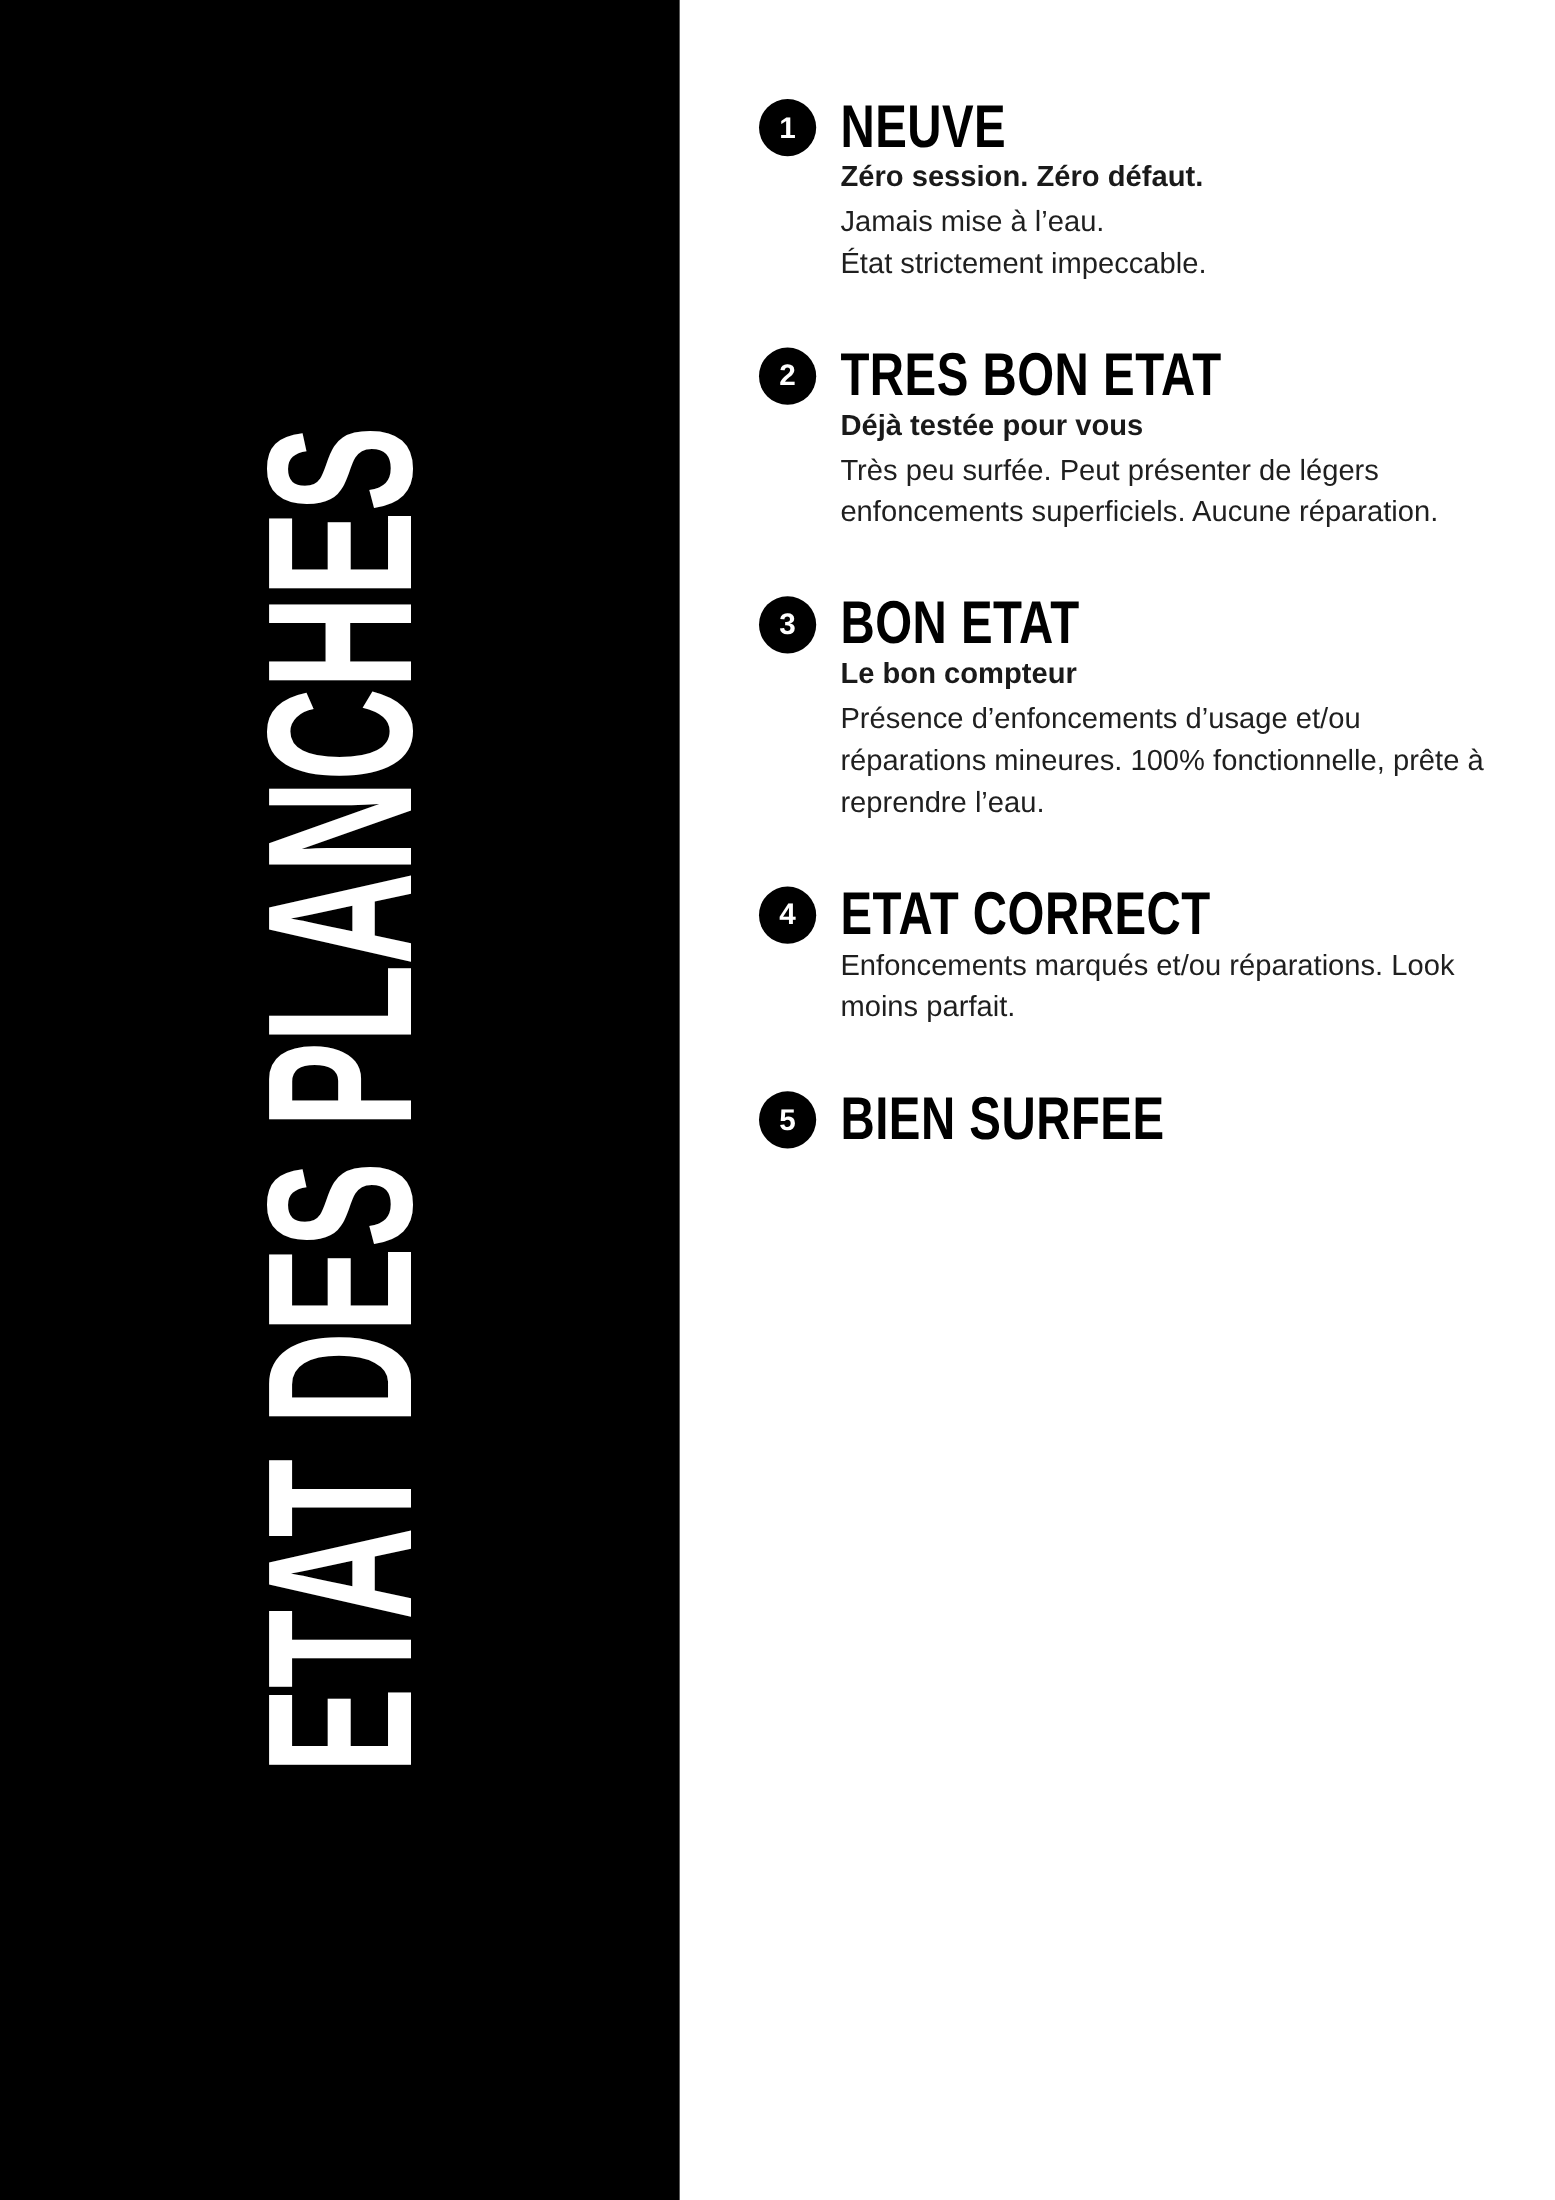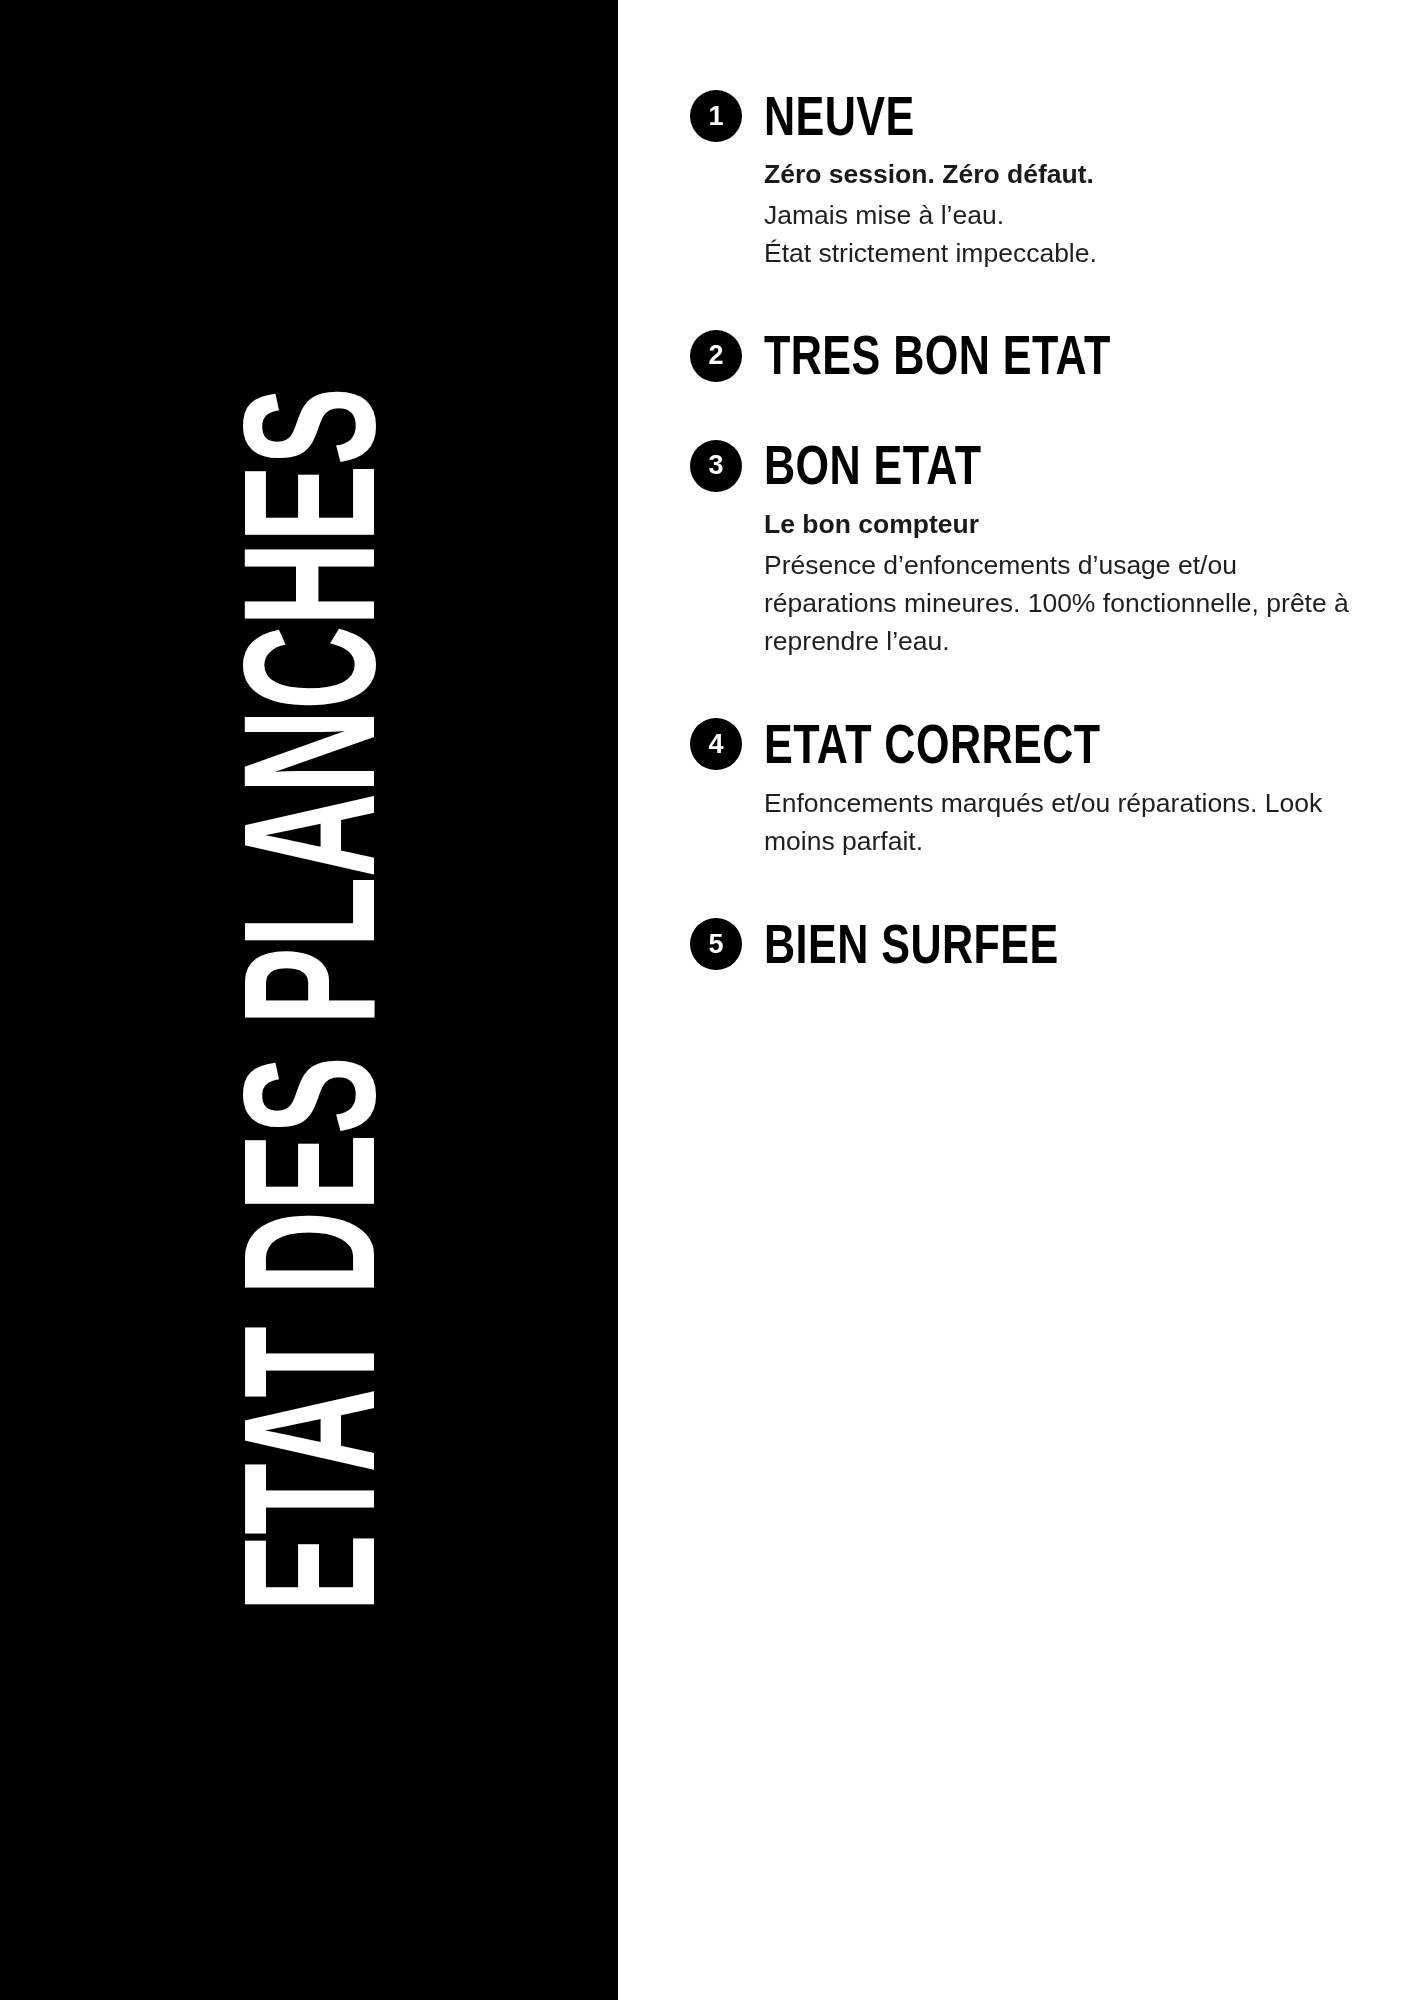--- a/index.html
+++ b/index.html
@@ -101,21 +101,20 @@
     font-size: 49px;
     font-weight: 700;
     letter-spacing: 0.5px;
     color: #000000;
     line-height: 1;
     transform: scaleX(0.88) scaleY(1.12);
     transform-origin: left center;
   }
   .entry-body {
     margin-left: 66px;
-    margin-top: 14px;
   }
   .lead {
     font-size: 26.5px;
     font-weight: 700;
     color: #1a1a1a;
     line-height: 1.42;
     margin-bottom: 2px;
   }
   .desc {
     font-size: 26.5px;
@@ -150,20 +149,24 @@
         <div class="desc" style="white-space:pre-line">Jamais mise à l’eau.
 État strictement impeccable.</div>
       </div>
     </div>
 
     <div class="entry">
       <div class="entry-head">
         <div class="badge">2</div>
         <div class="entry-title">TRES BON ETAT</div>
       </div>
+      <div class="entry-body">
+        <div class="lead">Déjà testée pour vous</div>
+        <div class="desc">Très peu surfée. Peut présenter de légers enfoncements superficiels. Aucune réparation.</div>
+      </div>
     </div>
 
     <div class="entry">
       <div class="entry-head">
         <div class="badge">3</div>
         <div class="entry-title">BON ETAT</div>
       </div>
       <div class="entry-body">
         <div class="lead">Le bon compteur</div>
         <div class="desc">Présence d’enfoncements d’usage et/ou réparations mineures. 100% fonctionnelle, prête à reprendre l’eau.</div>

